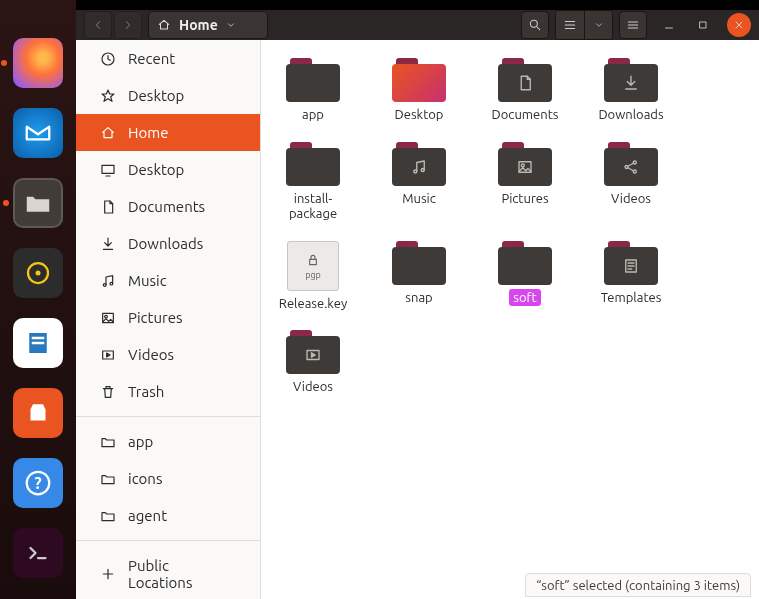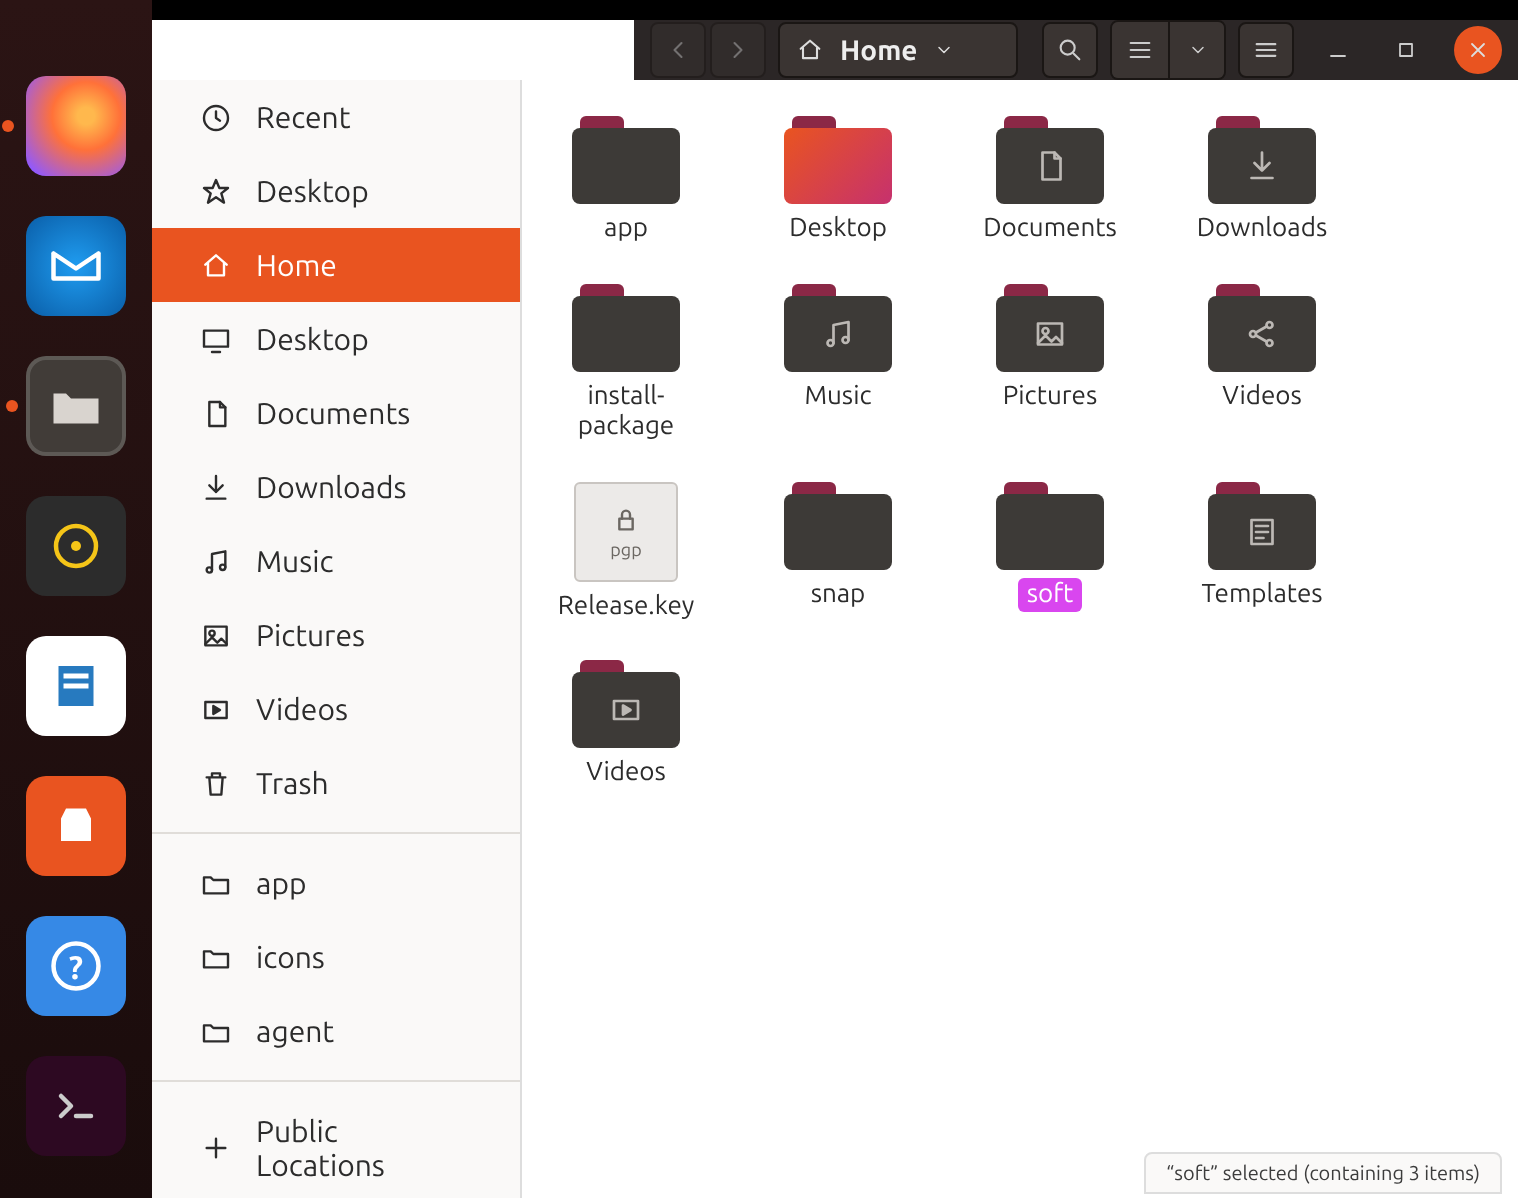--- a/index.html
+++ b/index.html
@@ -14,21 +14,21 @@
 .thunderbird { background: radial-gradient(circle at 50% 50%, #1f9cf0, #0a5ea8); }
 .files-icon { background: #413c38; border: 2px solid rgba(255,255,255,.15);}
 .rhythmbox { background:#2c2c2c; }
 .writer { background:#fff;}
 .software { background:#e95420; }
 .help-icn { background:#3689e6; }
 .terminal { background:#2d0922; }
 .dock svg { width: 30px; height: 30px; }
 
 
-.window { position:absolute; left:76px; top:10px; right:0; bottom:0; background:#fff; display:flex; flex-direction:column;align-items:flex-end;}
+.window { position:absolute; left:76px; top:10px; right:0; bottom:0; background:#fff; display:flex; flex-direction:column;}
 .titlebar { height:38px; background:#2b2626; display:flex; align-items:center; color:#ddd; padding:0 8px; gap:6px;}
 .nav-btn, .tool-btn { height:28px; min-width:28px; border-radius:4px; background:#3a3432; border:1px solid #1a1614; display:flex; align-items:center; justify-content:center; color:#ccc; cursor:pointer;}
 .nav-btn.disabled { opacity:.45;}
 .nav-group { display:flex; gap:2px;}
 .pathbar { display:flex; align-items:center; background:#3a3432; border:1px solid #1a1614; border-radius:4px; height:28px; padding:0 8px; gap:8px; min-width:120px;}
 .pathbar .lbl { color:#eee; font-size:14px; font-weight:600;}
 .spacer { flex:1; }
 .pill { display:flex; border:1px solid #1a1614; border-radius:4px; overflow:hidden;}
 .pill .tool-btn { border:none; border-radius:0;}
 .pill .tool-btn + .tool-btn { border-left:1px solid #1a1614;}
@@ -45,21 +45,21 @@
 .main { flex:1; padding:18px 12px; display:flex; flex-wrap:wrap; align-content:flex-start; gap:18px 26px; position:relative;}
 .file { width:80px; display:flex; flex-direction:column; align-items:center; gap:4px; cursor:pointer;}
 .file .folder-ic { width:54px; height:44px; position:relative;}
 .folder-ic .tab { position:absolute; top:0; left:4px; width:22px; height:8px; background:#8b2846; border-radius:3px 3px 0 0;}
 .folder-ic .body { position:absolute; top:6px; left:0; right:0; bottom:0; background:#3d3a37; border-radius:4px; display:flex; align-items:center; justify-content:center; color:#bcb8b4;}
 .folder-ic.gradient .body { background: linear-gradient(135deg,#e95420,#c6316e);}
 .file-ic { width:52px; height:50px; background:#eceae8; border:1px solid #c9c5c1; border-radius:3px; display:flex; flex-direction:column; align-items:center; justify-content:center; gap:2px; color:#6b6762; font-size:9px;}
 .file .label { font-size:13px; color:#2c2c2c; text-align:center; line-height:1.2; max-width:90px; padding:1px 4px; border-radius:3px;}
 .file.selected .label { background:#d946ef; color:#fff;}
 
-.statusbar { position:absolute; right:8px; bottom:4px; background:#faf9f8; border:1px solid #ddd; border-radius:4px 4px 0 0; padding:4px 10px; font-size:10px; color:#3c3c3c;}
+.statusbar { position:absolute; right:8px; bottom:4px; background:#faf9f8; border:1px solid #ddd; border-radius:4px 4px 0 0; padding:4px 10px; font-size:13px; color:#3c3c3c;}
 
 svg { stroke: currentColor; fill:none; stroke-width:1.8; stroke-linecap:round; stroke-linejoin:round;}
 </style>
 </head>
 <body>
 
 <div class="dock">
   <div class="dock-item firefox has-dot"></div>
   <div class="dock-item thunderbird">
     <svg viewBox="0 0 24 24">

